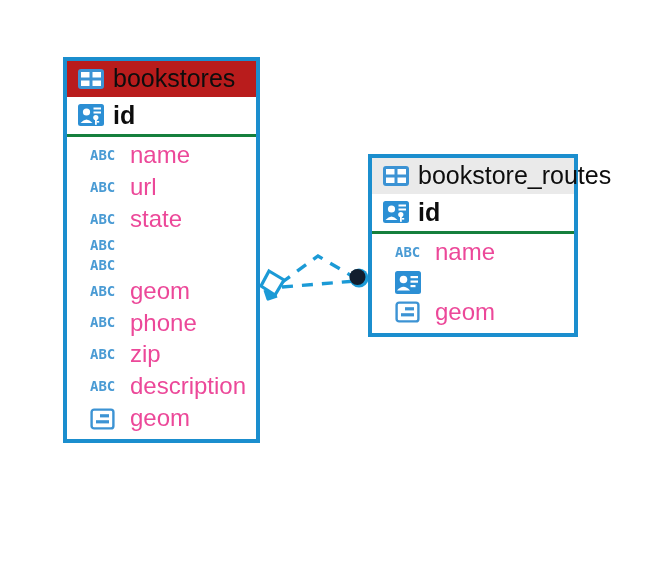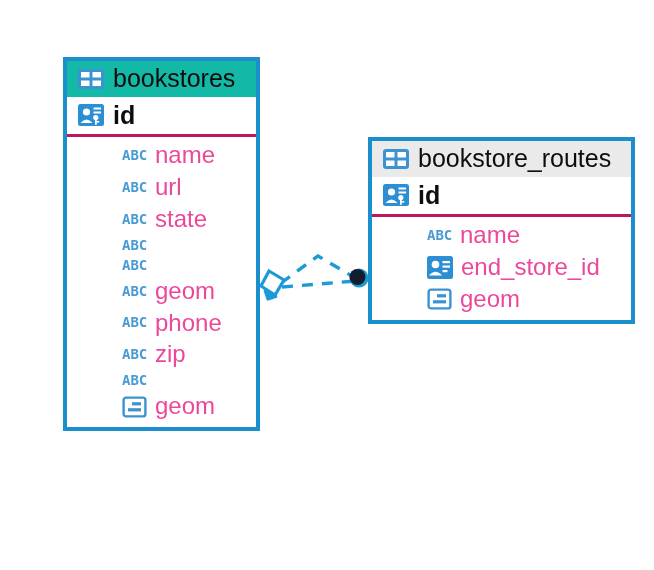--- a/index.html
+++ b/index.html
@@ -29,31 +29,30 @@
     font-size:25px;
     color:#0d0d0d;
     line-height:1;
     white-space:nowrap;
   }
   .pk-row{
     display:flex;align-items:center;
     gap:9px;
     padding:5px 10px 6px 11px;
     box-sizing:border-box;
-    border-bottom:3px solid #be185d;
+    border-bottom:3px solid #15803d;
   }
   .pk-row .fname{
     font-size:25px;font-weight:bold;color:#0d0d0d;line-height:1;
   }
   .field-row{
     display:flex;align-items:center;
-    gap:8px;
+    gap:15px;
     padding:2px 10px 3px 23px;
     box-sizing:border-box;
-    margin-left:32px;
   }
   .field-row .fname{
     font-size:24px;color:#ec4899;line-height:1.12;
     white-space:nowrap;
   }
   .fields{padding-top:3px;padding-bottom:4px;}
 
   
   .ico{flex:0 0 auto;display:block;}
   .ico-table{width:26px;height:20px;}
@@ -88,21 +87,21 @@
     </g>
 
     <g>
       <circle cx="359" cy="278" r="9.5" fill="#1B9AD6"></circle>
       <circle cx="357.5" cy="277" r="8" fill="#121E2E"></circle>
     </g>
   </svg>
 
   <div class="entity" style="left:63px;top:57px;width:197px;">
 
-    <div class="ent-header" style="background:#14b8a6;">
+    <div class="ent-header" style="background:#b91c1c;">
       <svg class="ico ico-table" viewBox="0 0 26 20">
         <rect x="0" y="0" width="26" height="20" rx="3" fill="#3C93D4"></rect>
         <rect x="3" y="3" width="8.5" height="5.5" fill="#ffffff"></rect>
         <rect x="14.5" y="3" width="8.5" height="5.5" fill="#ffffff"></rect>
         <rect x="3" y="11.5" width="8.5" height="5.5" fill="#ffffff"></rect>
         <rect x="14.5" y="11.5" width="8.5" height="5.5" fill="#ffffff"></rect>
       </svg>
       <span class="title">bookstores</span>
     </div>
 
@@ -173,35 +172,36 @@
         <svg class="ico ico-abc" viewBox="0 0 25 15">
           <text class="abc-txt" x="0" y="12">ABC</text>
         </svg>
         <span class="fname">zip</span>
       </div>
 
       <div class="field-row">
         <svg class="ico ico-abc" viewBox="0 0 25 15">
           <text class="abc-txt" x="0" y="12">ABC</text>
         </svg>
+        <span class="fname">description</span>
       </div>
 
       <div class="field-row">
         <svg class="ico ico-geom" viewBox="0 0 25 22">
           <rect x="1.6" y="1.6" width="21.8" height="18.8" rx="2.5" fill="#ffffff" stroke="#3C93D4" stroke-width="2.4"></rect>
           <rect x="10" y="6.2" width="9" height="3.2" fill="#3C93D4"></rect>
           <rect x="6" y="12.2" width="13" height="3.2" fill="#3C93D4"></rect>
         </svg>
         <span class="fname">geom</span>
       </div>
 
     </div>
   </div>
 
-  <div class="entity" style="left:368px;top:137px;width:267px;">
+  <div class="entity" style="left:368px;top:154px;width:210px;">
 
     <div class="ent-header" style="background:#EAEAEA;">
       <svg class="ico ico-table" viewBox="0 0 26 20">
         <rect x="0" y="0" width="26" height="20" rx="3" fill="#3C93D4"></rect>
         <rect x="3" y="3" width="8.5" height="5.5" fill="#ffffff"></rect>
         <rect x="14.5" y="3" width="8.5" height="5.5" fill="#ffffff"></rect>
         <rect x="3" y="11.5" width="8.5" height="5.5" fill="#ffffff"></rect>
         <rect x="14.5" y="11.5" width="8.5" height="5.5" fill="#ffffff"></rect>
       </svg>
       <span class="title">bookstore_routes</span>
@@ -233,21 +233,20 @@
 
       <div class="field-row">
         <svg class="ico ico-fk" viewBox="0 0 26 23">
           <rect x="0" y="0" width="26" height="23" rx="2.5" fill="#2C8FD4"></rect>
           <circle cx="8.5" cy="8.5" r="3.8" fill="#ffffff"></circle>
           <path d="M2 19.5 q6.5-7.5 13 0 z" fill="#ffffff"></path>
           <rect x="15.5" y="5" width="7.5" height="2.2" fill="#ffffff"></rect>
           <rect x="15.5" y="9.5" width="7.5" height="2.2" fill="#ffffff"></rect>
           <rect x="15.5" y="14" width="5" height="2.2" fill="#ffffff"></rect>
         </svg>
-        <span class="fname">end_store_id</span>
       </div>
 
       <div class="field-row">
         <svg class="ico ico-geom" viewBox="0 0 25 22">
           <rect x="1.6" y="1.6" width="21.8" height="18.8" rx="2.5" fill="#ffffff" stroke="#3C93D4" stroke-width="2.4"></rect>
           <rect x="10" y="6.2" width="9" height="3.2" fill="#3C93D4"></rect>
           <rect x="6" y="12.2" width="13" height="3.2" fill="#3C93D4"></rect>
         </svg>
         <span class="fname">geom</span>
       </div>

